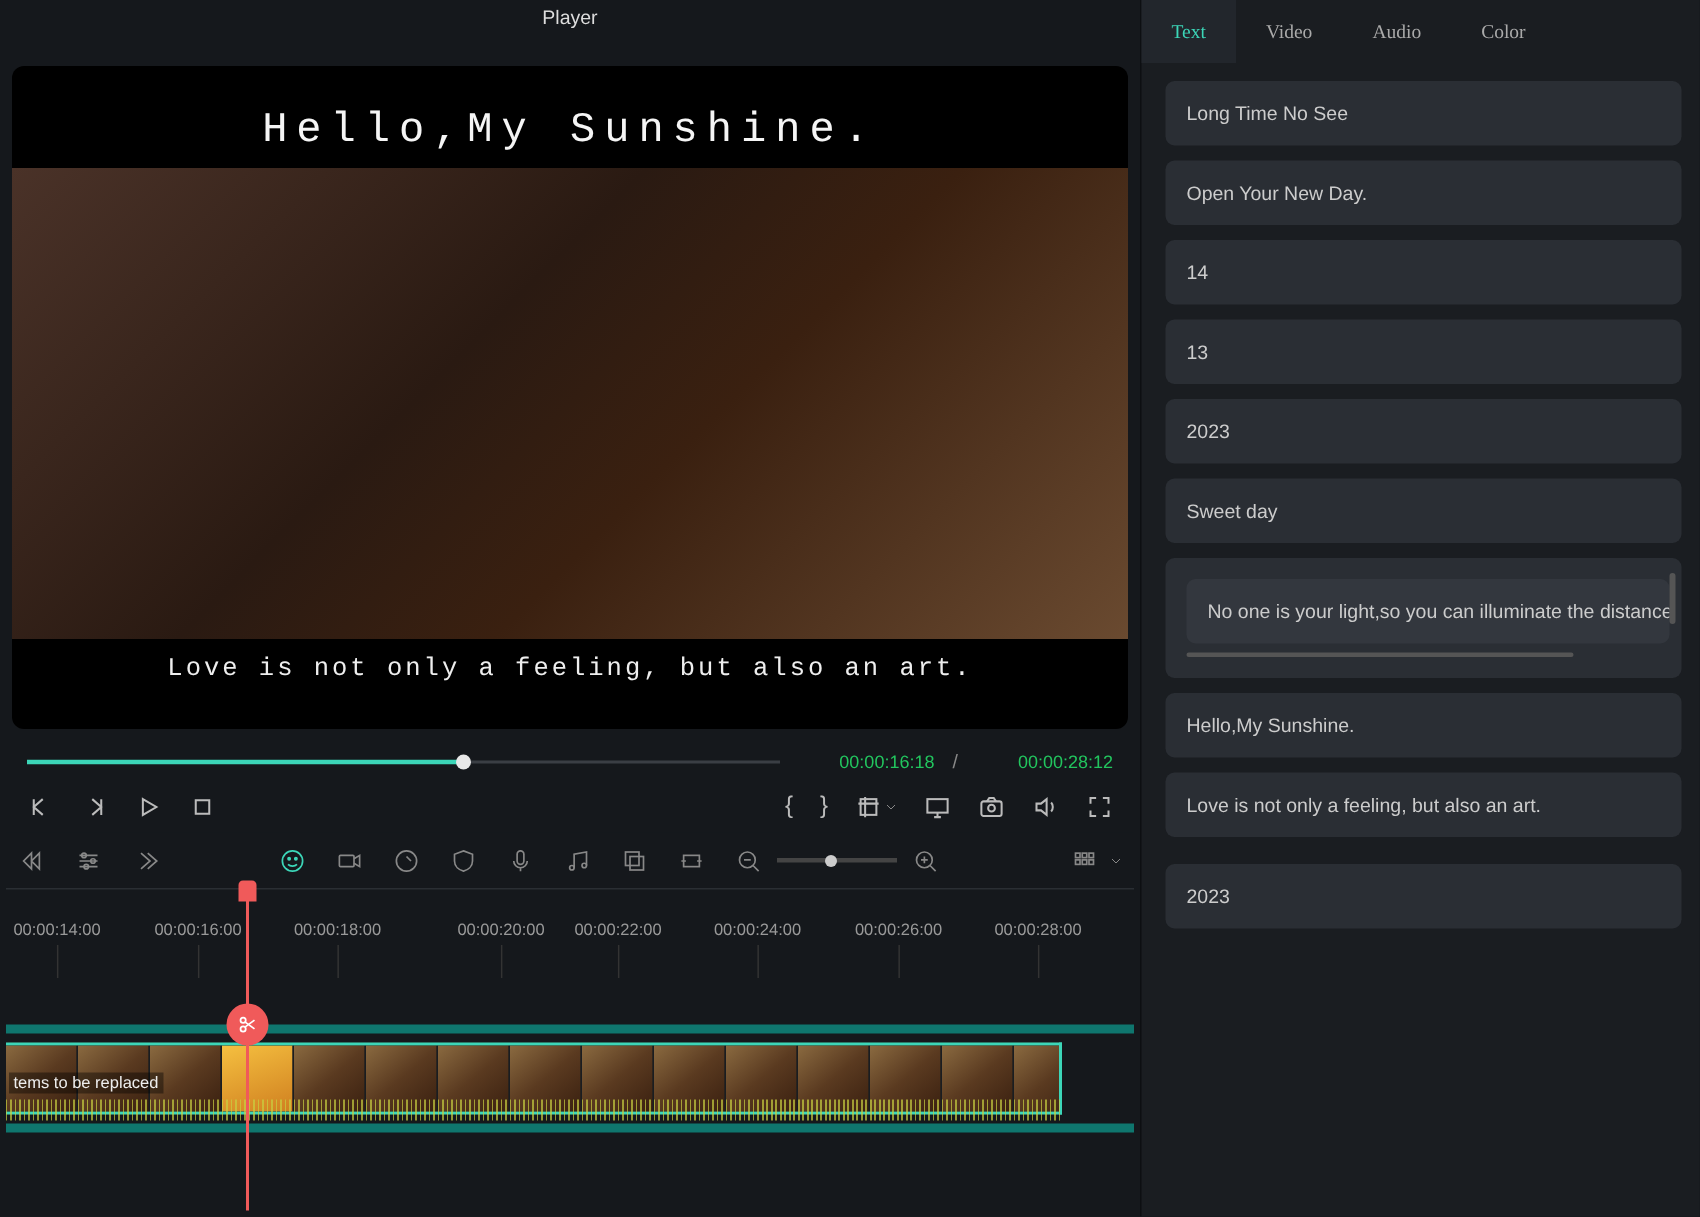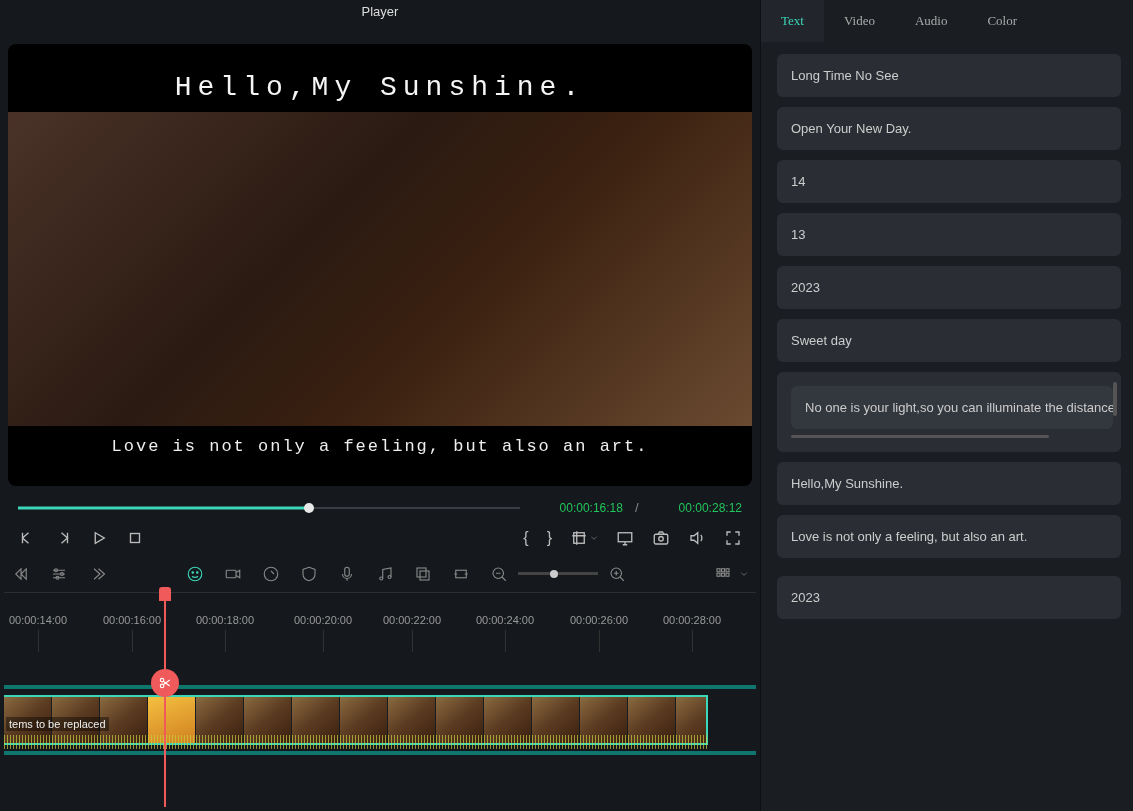--- a/index.html
+++ b/index.html
@@ -199,21 +199,21 @@
   top: 16px;
   left: 50%;
 }
 
 .timeline-tracks {
   position: relative;
   height: 170px;
 }
 .track-row {
   height: 52px;
-  border-bottom: 4px solid #0f766e;
+  border-bottom: 6px solid #0f766e;
   position: relative;
 }
 .clip-strip {
   position: absolute;
   left: 0;
   right: 48px;
   bottom: 6px;
   top: 6px;
   display: flex;
   border: 2px solid #3cd6b8;
@@ -513,21 +513,21 @@
             <path d="M2 4l4 4 4-4" stroke="#888" fill="none"></path>
           </svg>
       </div>
     </div>
 
     <div style="position:relative;">
       <div class="timeline-ruler">
         <span class="ruler-tick" style="left:34px">00:00:14:00</span>
         <span class="ruler-tick" style="left:128px">00:00:16:00</span>
         <span class="ruler-tick" style="left:221px">00:00:18:00</span>
-        <span class="ruler-tick" style="left:319px">00:00:20:00</span>
+        <span class="ruler-tick" style="left:330px">00:00:20:00</span>
         <span class="ruler-tick" style="left:408px">00:00:22:00</span>
         <span class="ruler-tick" style="left:501px">00:00:24:00</span>
         <span class="ruler-tick" style="left:595px">00:00:26:00</span>
         <span class="ruler-tick" style="left:688px">00:00:28:00</span>
       </div>
 
       <div class="timeline-tracks">
         <div class="track-row"></div>
         <div class="track-row" style="height:66px;">
           <div class="clip-strip">

